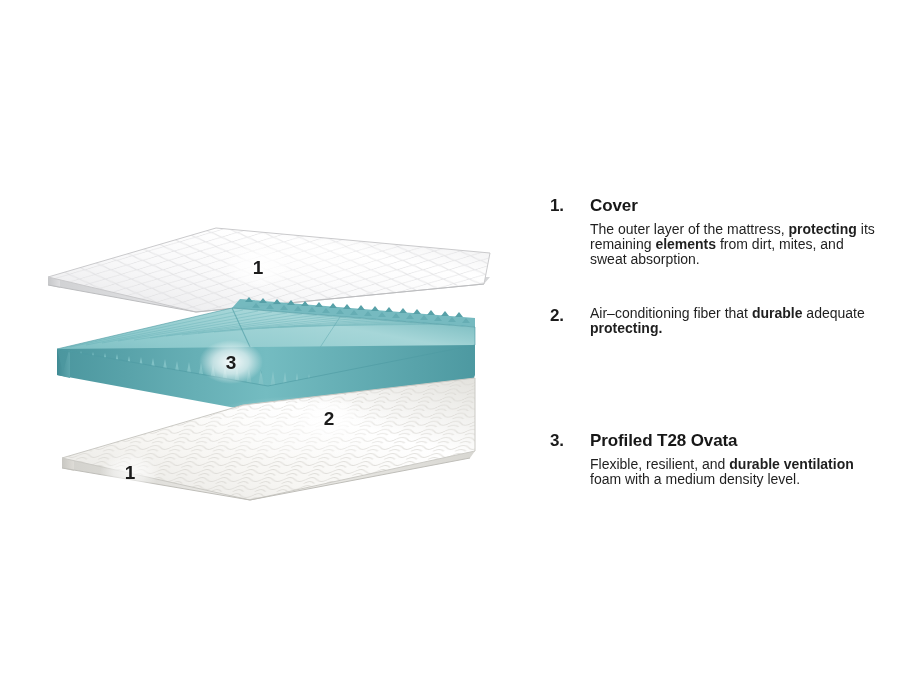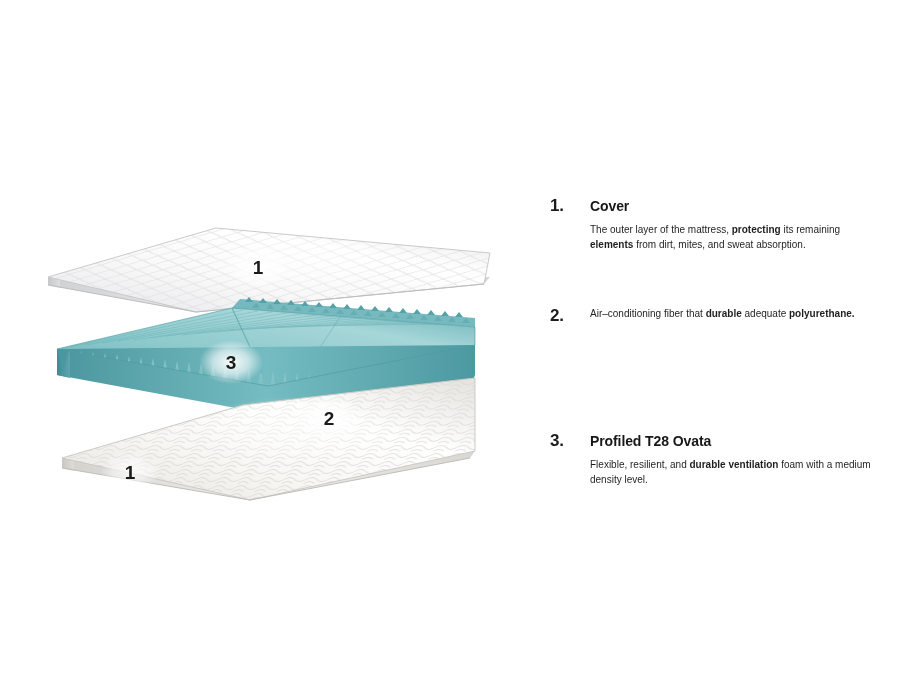--- a/index.html
+++ b/index.html
@@ -61,29 +61,29 @@
     font-size: 17px;
     font-weight: bold;
     letter-spacing: -0.2px;
     color: #1b1b1b;
     line-height: 20px;
   }
   .item-body {
     margin-left: 45px;
   }
   .item-title {
-    font-size: 14px;
+    font-size: 17px;
     font-weight: bold;
     letter-spacing: -0.1px;
     color: #171717;
     line-height: 20px;
     margin: 0 0 6px 0;
   }
   .item-desc {
-    font-size: 10px;
+    font-size: 14px;
     line-height: 15px;
     color: #1f1f1f;
     margin: 0;
     max-width: 290px;
   }
   .item-desc b { font-weight: bold; }
 </style>
 </head>
 <body style="background: rgb(255, 255, 255);">
 
@@ -298,21 +298,21 @@
     <div class="item-index">1.</div>
     <div class="item-body">
       <h3 class="item-title">Cover</h3>
       <p class="item-desc">The outer layer of the mattress, <b>protecting</b> its remaining <b>elements</b> from dirt, mites, and sweat absorption.</p>
     </div>
   </div>
 
   <div class="legend-item" id="legend-item-2">
     <div class="item-index">2.</div>
     <div class="item-body">
-      <p class="item-desc">Air–conditioning fiber that <b>durable</b> adequate <b>polyurethane.</b></p>
+      <p class="item-desc">Air–conditioning fiber that <b>durable</b> adequate <b>protecting.</b></p>
     </div>
   </div>
 
   <div class="legend-item" id="legend-item-3">
     <div class="item-index">3.</div>
     <div class="item-body">
       <h3 class="item-title">Profiled T28 Ovata</h3>
       <p class="item-desc">Flexible, resilient, and <b>durable ventilation</b> foam with a medium density level.</p>
     </div>
   </div>

